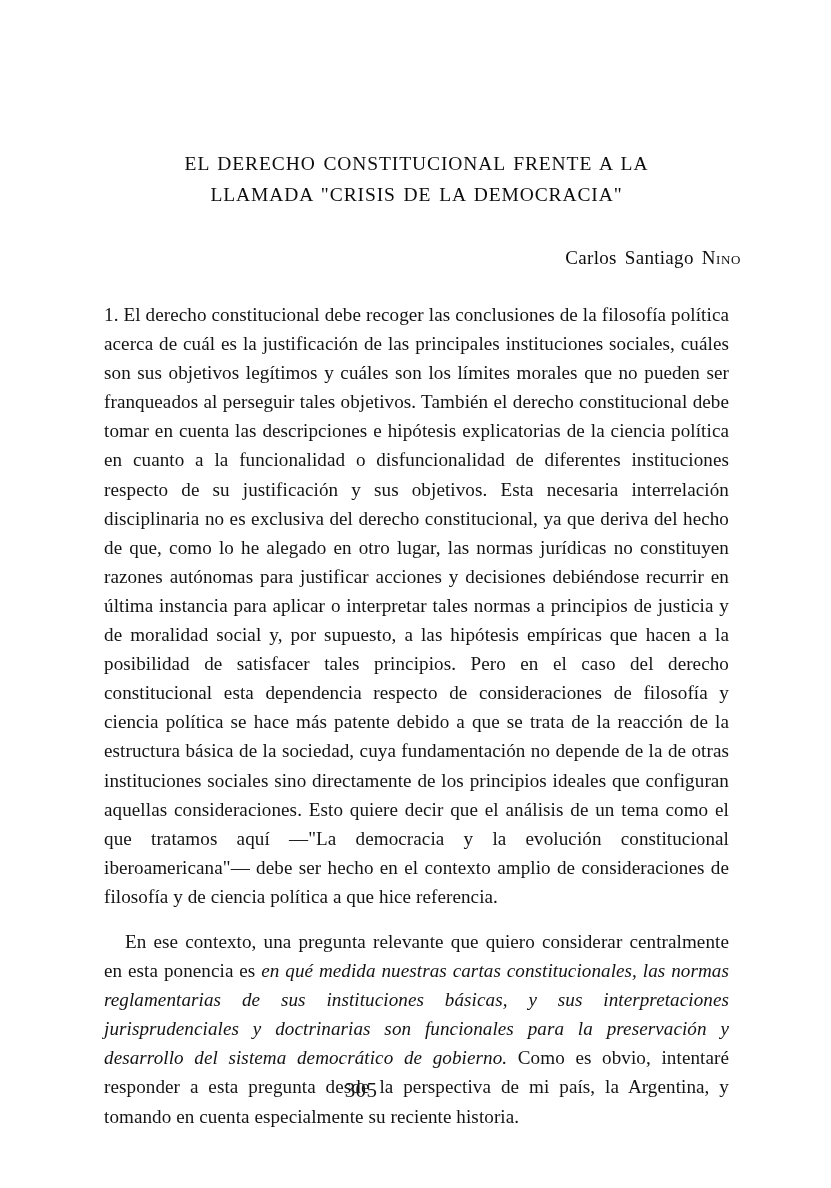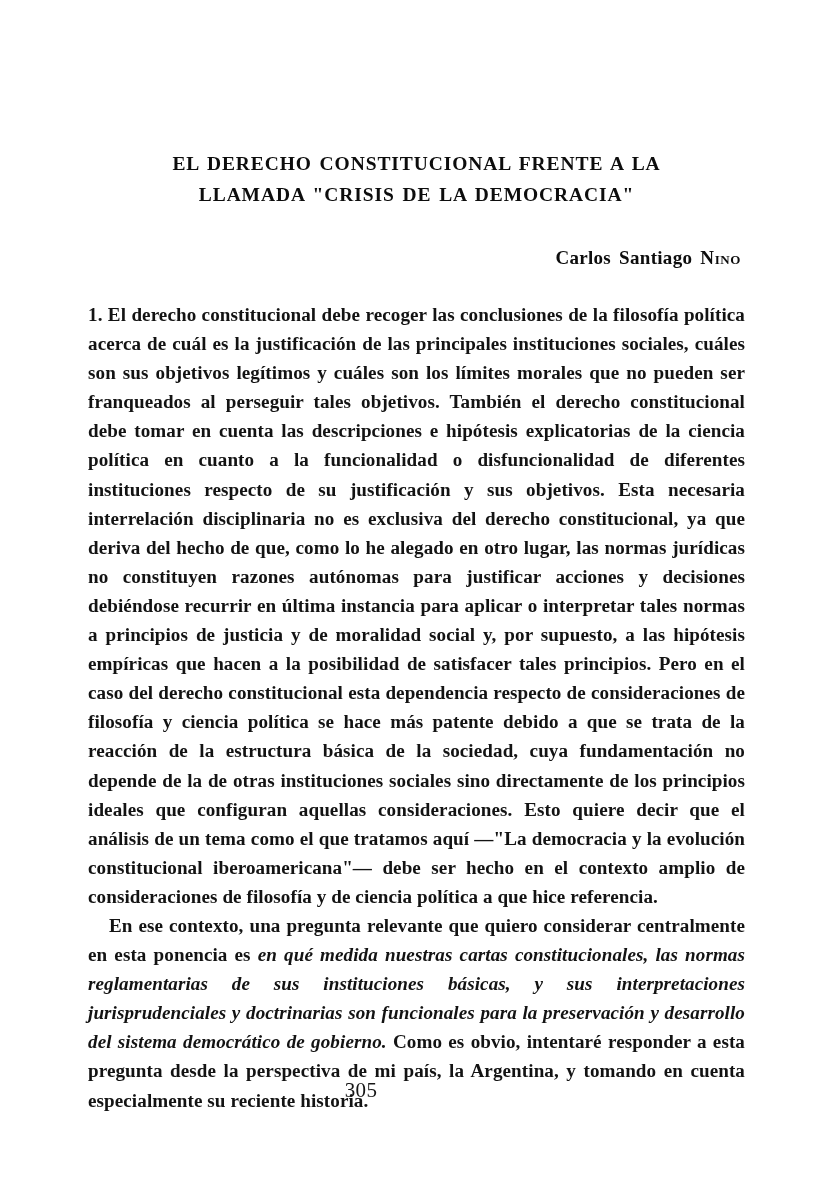--- a/index.html
+++ b/index.html
@@ -18,21 +18,20 @@
     margin: 0 auto;
     background: #ffffff;
     overflow: hidden;
     box-sizing: border-box;
   }
   .content {
     position: absolute;
     left: 88px;
     top: 0;
     width: 657px;
-    font-weight: bold;
   }
   .title-block {
     margin-top: 148px;
     text-align: center;
     font-size: 19.5px;
     line-height: 31px;
     letter-spacing: 0.9px;
     color: #0d0d0d;
     word-spacing: 2px;
   }
@@ -58,21 +57,21 @@
   .body-text {
     margin-top: 30px;
     font-size: 19.1px;
     line-height: 29.1px;
     text-align: justify;
     text-justify: inter-word;
     color: #131313;
     letter-spacing: 0.08px;
   }
   .body-text p {
-    margin: 0;
+    margin: 16px;
     text-indent: 21px;
   }
   .body-text p.no-indent {
     text-indent: 0;
   }
   .body-text i {
     font-style: italic;
   }
   .folio {
     position: absolute;

